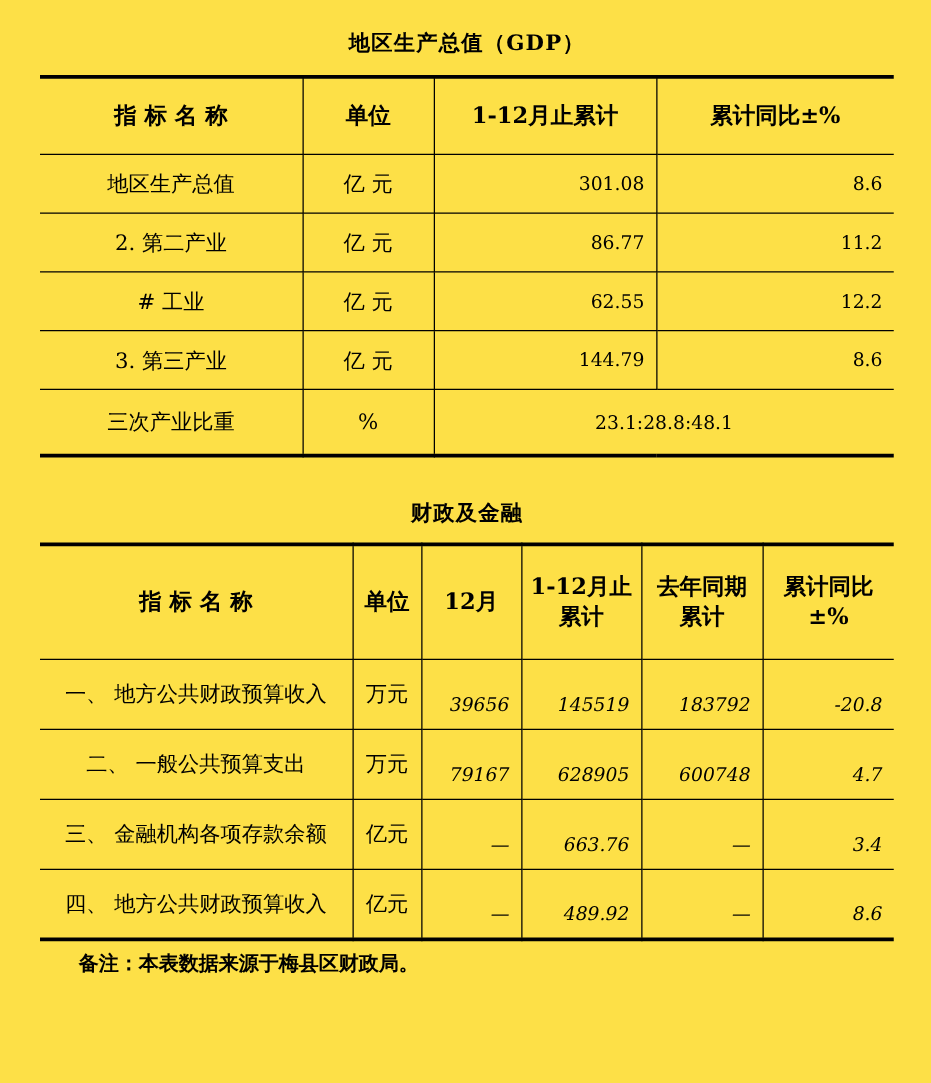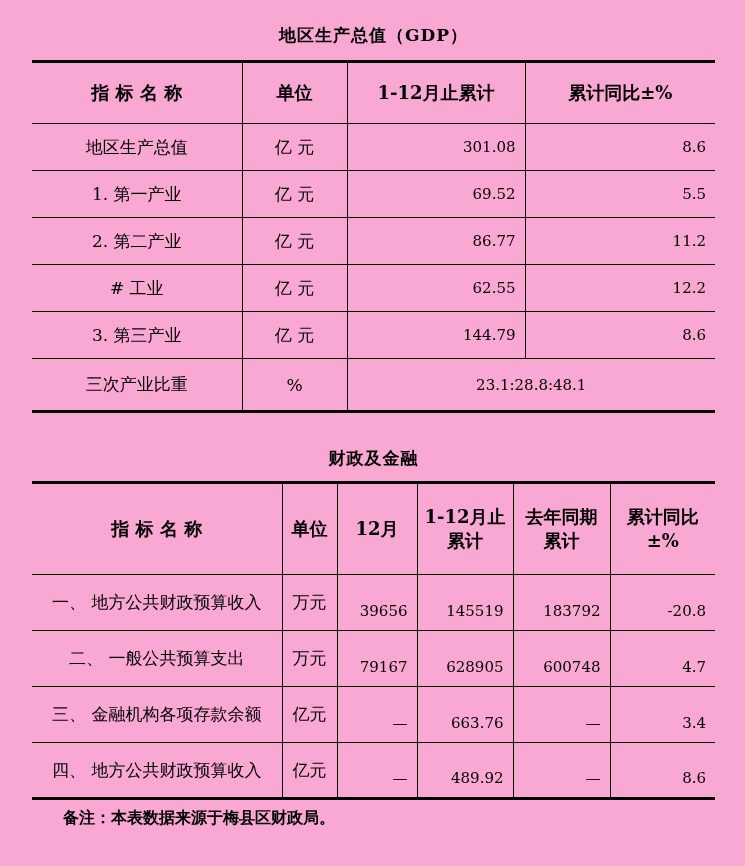--- a/index.html
+++ b/index.html
@@ -6,21 +6,21 @@
   html, body { margin: 0; padding: 0; }
   body {
     background: #ffffff;
     color: #000000;
     font-family: "DejaVu Serif", "Liberation Serif", serif;
   }
   .page {
     position: relative;
     width: 745px;
     height: 866px;
-    background: #f9a8d4;
+    background: #fde047;
     overflow: hidden;
     padding-top: 24px;
   }
   .table-title {
     width: 683px;
     margin-left: 32px;
     text-align: center;
     font-weight: bold;
     font-size: 17px;
     line-height: 22px;
@@ -65,20 +65,21 @@
   }
   .c-num {
     text-align: right;
     padding-right: 9px;
     vertical-align: middle;
     font-size: 15px;
   }
   .t2 .c-num {
     vertical-align: bottom;
     padding-bottom: 10px;
+    font-style: italic;
   }
   .c-merged {
     text-align: center;
     vertical-align: middle;
     font-size: 15px;
   }
   .note {
     margin: 8px 0 0 63px;
     font-weight: bold;
     font-size: 16px;
@@ -106,26 +107,20 @@
         <th>1-12月止累计</th>
         <th>累计同比±%</th>
       </tr>
     </thead>
     <tbody>
       <tr>
         <td class="c-label">地区生产总值</td>
         <td class="c-unit">亿 元</td>
         <td class="c-num">301.08</td>
         <td class="c-num">8.6</td>
-      </tr>
-      <tr>
-        <td class="c-label">1. 第一产业</td>
-        <td class="c-unit">亿 元</td>
-        <td class="c-num">69.52</td>
-        <td class="c-num">5.5</td>
       </tr>
       <tr>
         <td class="c-label">2. 第二产业</td>
         <td class="c-unit">亿 元</td>
         <td class="c-num">86.77</td>
         <td class="c-num">11.2</td>
       </tr>
       <tr>
         <td class="c-label"># 工业</td>
         <td class="c-unit">亿 元</td>

